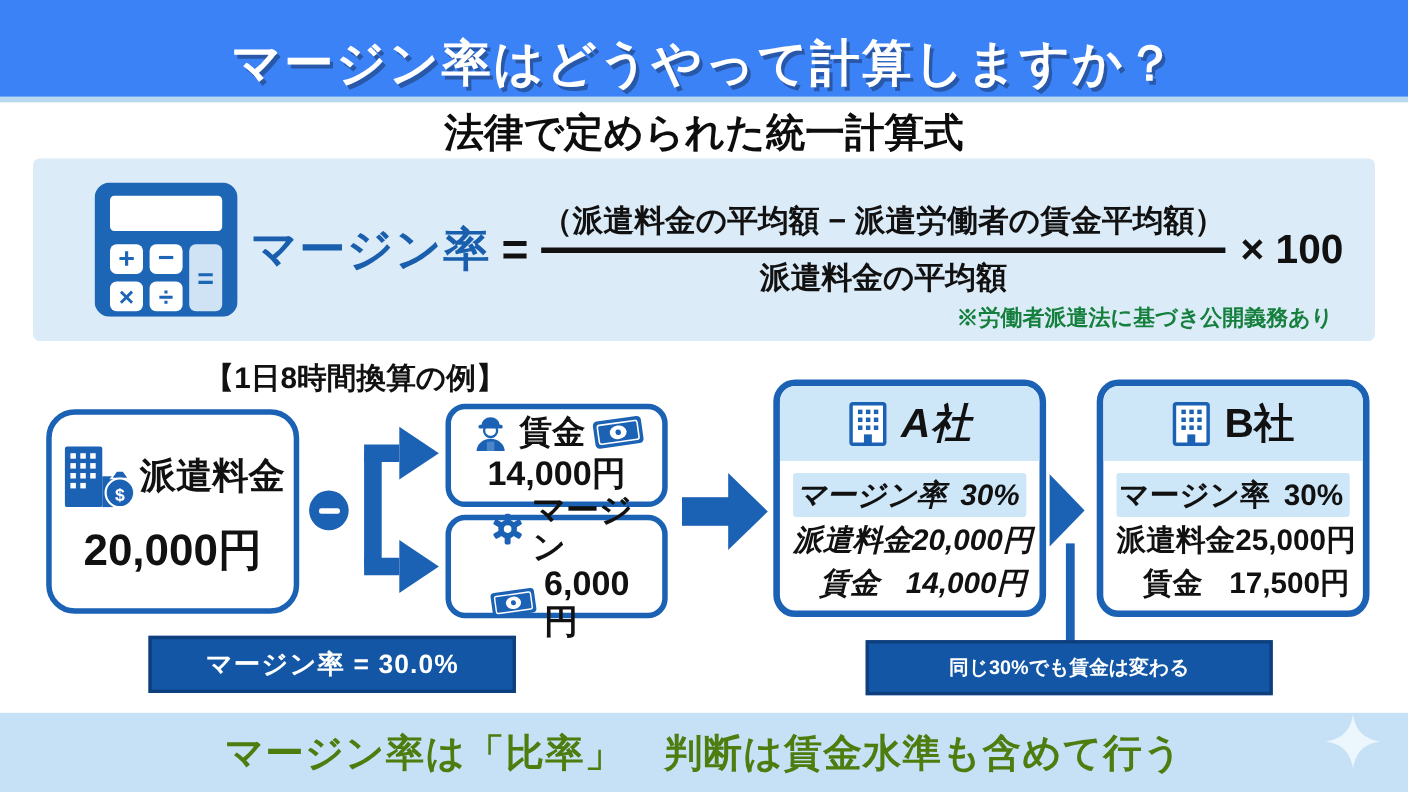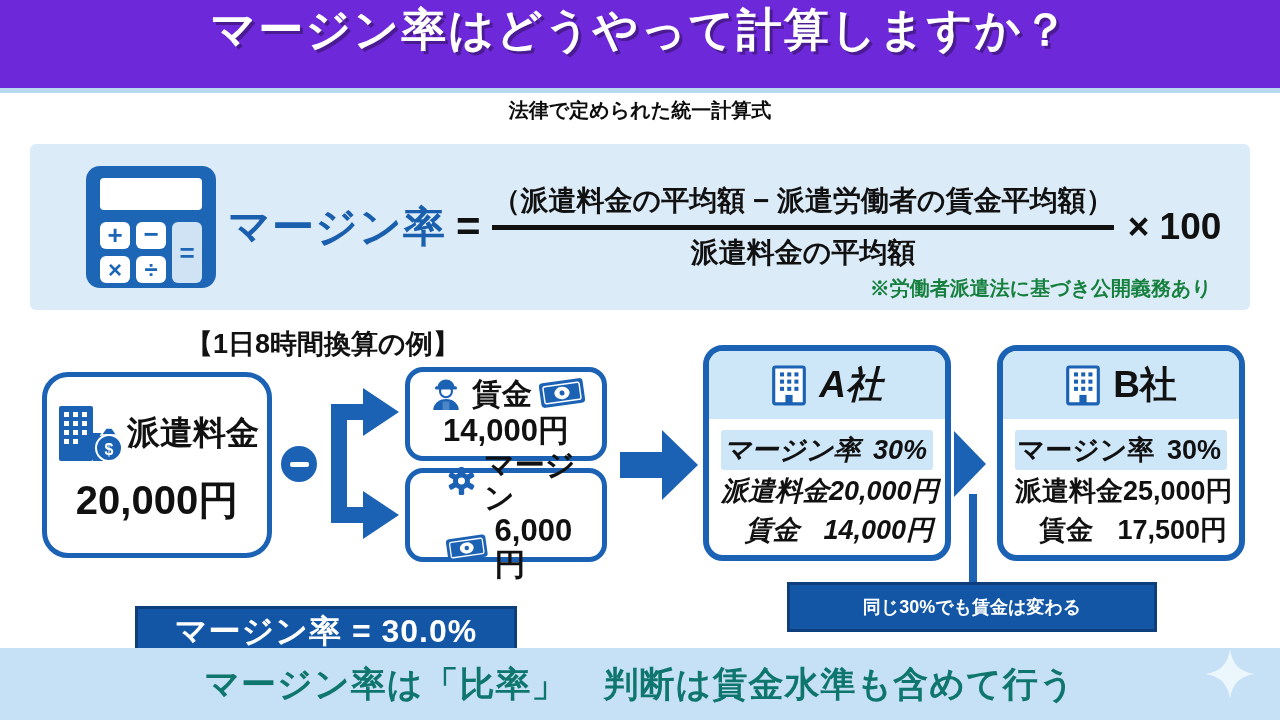--- a/index.html
+++ b/index.html
@@ -5,29 +5,29 @@
   html,body{margin:0;padding:0;background:#888;}
   *{box-sizing:border-box;}
   .canvas{
     position:relative;width:1280px;height:720px;background:#ffffff;
     font-family:"Liberation Sans",sans-serif;overflow:hidden;
     font-weight:bold;color:#111;
   }
   
   .header{
     position:absolute;left:0;top:0;width:1280px;height:88px;
-    background:#6d28d9;display:flex;align-items:flex-start;justify-content:center;
+    background:#3b82f6;display:flex;align-items:flex-end;justify-content:center;
   }
   .header .title{
     color:#fff;font-size:45px;letter-spacing:2px;
     text-shadow:3px 3px 0 rgba(0,0,0,0.32);
   }
   .header-underline{position:absolute;left:0;top:88px;width:1280px;height:5px;background:#b9d9f1;}
   
-  .subtitle{position:absolute;left:0;top:97px;width:1280px;text-align:center;font-size:20px;color:#0d0d0d;}
+  .subtitle{position:absolute;left:0;top:97px;width:1280px;text-align:center;font-size:36px;color:#0d0d0d;}
   
   .formula-panel{
     position:absolute;left:30px;top:144px;width:1220px;height:166px;
     background:#dcebf8;border-radius:6px;
   }
   .calc-icon{position:absolute;left:56px;top:22px;width:130px;height:122px;}
   .formula-row{position:absolute;left:198px;top:38px;display:flex;align-items:center;}
   .formula-lhs{font-size:42px;color:#1a5fad;letter-spacing:1px;}
   .formula-eq{font-size:42px;color:#111;margin:0 12px 0 10px;}
   .fraction{display:flex;flex-direction:column;align-items:center;}
@@ -78,29 +78,29 @@
   .crow{display:flex;align-items:baseline;margin:3px 0;font-size:27px;}
   .crow .lbl{width:138px;text-align:center;white-space:nowrap;}
   .crow .val{flex:1;text-align:right;white-space:nowrap;}
   .crow.hl{background:#cde6f8;border-radius:3px;padding:2px 6px 2px 2px;}
   .ab-arrow{position:absolute;left:954px;top:431px;}
   
   .callout{
     background:#1256a5;border:3px solid #0e3e7c;color:#fff;
     display:flex;align-items:center;justify-content:center;position:absolute;
   }
-  .result-callout{left:135px;top:578px;width:382px;height:52px;font-size:32px;letter-spacing:1px;margin-top:28px;}
+  .result-callout{left:135px;top:578px;width:334px;height:52px;font-size:24px;letter-spacing:1px;}
   .note-callout{left:787px;top:582px;width:370px;height:50px;font-size:18px;}
   .connector{position:absolute;left:969px;top:494px;width:8px;height:90px;background:#1b62b5;}
   
   .footer{
     position:absolute;left:0;top:648px;width:1280px;height:72px;background:#c6e0f5;
     display:flex;align-items:center;justify-content:center;
   }
-  .footer-text{color:#0f766e;font-size:35px;letter-spacing:1px;}
+  .footer-text{color:#4d7c0f;font-size:35px;letter-spacing:1px;}
   .sparkle{position:absolute;left:1205px;top:649px;}
 </style>
 </head>
 <body>
 
 <div class="canvas">
 
   <div class="header">
     <div class="title">マージン率はどうやって計算しますか？</div>
   </div>

